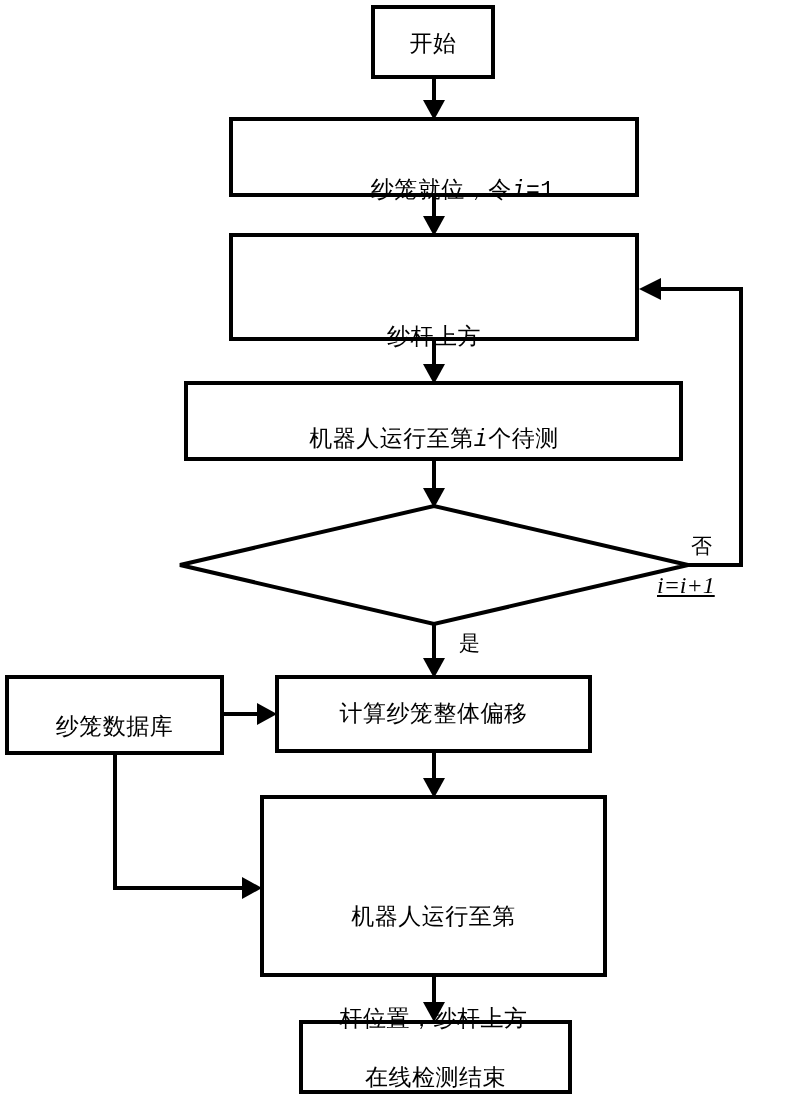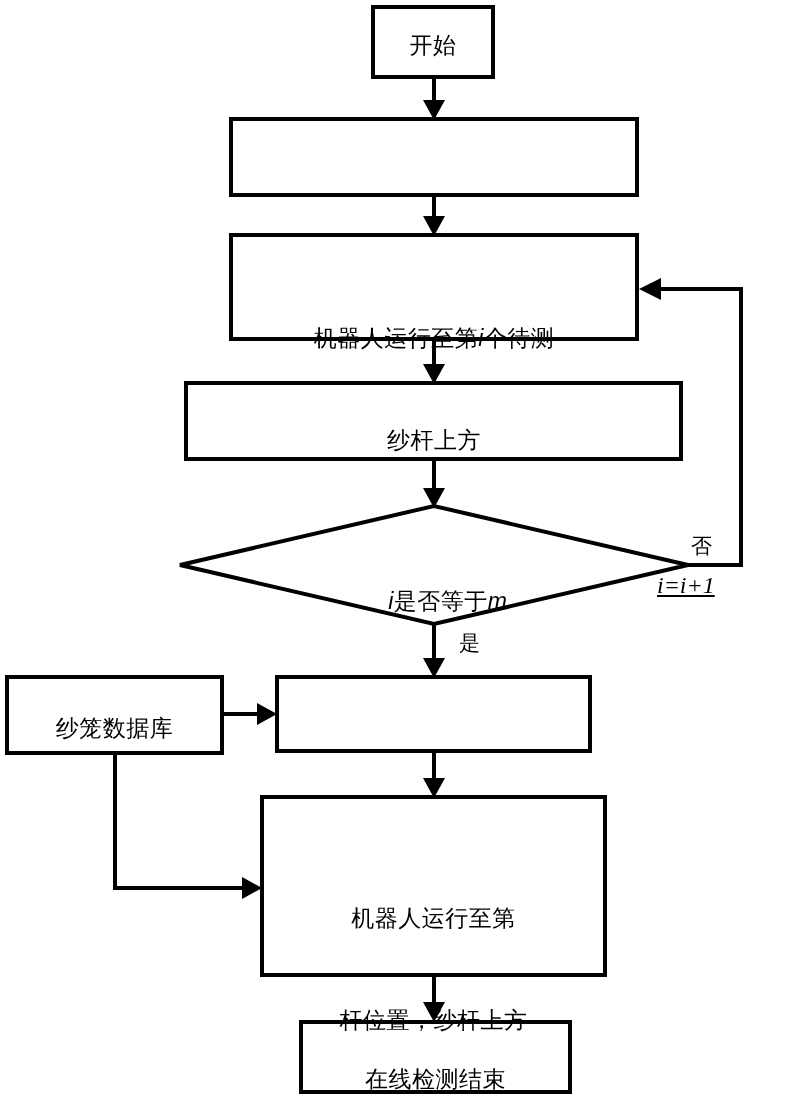--- a/index.html
+++ b/index.html
@@ -32,21 +32,21 @@
     stroke-width: 4;
     fill: none;
   }
   .arrow-head {
     fill: #000000;
   }
   .node-label {
     position: absolute;
     text-align: center;
     color: #000000;
-    font-family: Liberation Sans, sans-serif;
+    font-family: Liberation Mono, monospace;
     font-size: 23px;
     line-height: 34px;
     letter-spacing: 0.5px;
     white-space: pre;
     pointer-events: none;
   }
   .edge-label {
     position: absolute;
     color: #000000;
     font-family: "Liberation Serif", "DejaVu Serif", serif;
@@ -114,33 +114,34 @@
 
     <line class="connector" x1="434" y1="751" x2="434" y2="786"></line>
     <polygon class="arrow-head" points="434,798 423,778 445,778"></polygon>
 
     <line class="connector" x1="434" y1="975" x2="434" y2="1010"></line>
     <polygon class="arrow-head" points="434,1022 423,1002 445,1002"></polygon>
   </svg>
 
   <div class="node-label" style="left:373px; top:28px; width:120px;">开始</div>
 
+  <div class="node-label" style="left:231px; top:140px; width:406px;">
+    <span>纱笼就位，令</span><span class="var">i</span><span>=1</span>
+  </div>
 
   <div class="node-label" style="left:231px; top:253px; width:406px;">
+    <div>纱杆上方</div>
     <div><span>机器人运行至第</span><span class="var">i</span><span>个待测</span></div>
-    <div>纱杆上方</div>
   </div>
 
 
-  <div class="node-label" style="left:274px; top:550px; width:320px;">
-    <span class="var">i</span><span>是否等于</span><span class="var">m</span>
-  </div>
 
   <div class="node-label" style="left:7px; top:699px; width:215px;margin-top:12px;">纱笼数据库</div>
 
+  <div class="node-label" style="left:277px; top:698px; width:313px;">计算纱笼整体偏移</div>
 
   <div class="node-label" style="left:262px; top:833px; width:343px;">
     <div>机器人运行至第</div>
     <div>杆位置，纱杆上方</div>
     
   </div>
 
   <div class="node-label" style="left:301px; top:1062px; width:269px;">在线检测结束</div>
 
   <div class="edge-label" style="left:691px; top:534px;">否</div>

